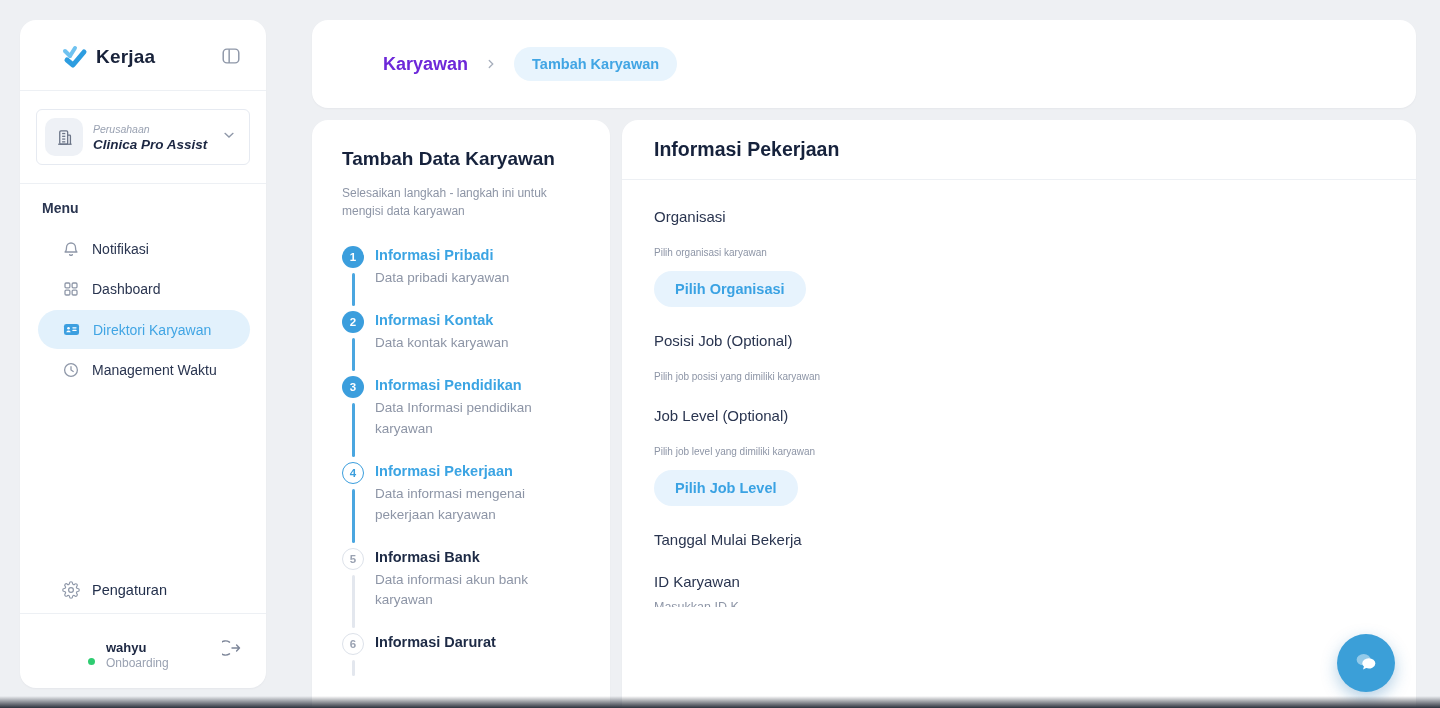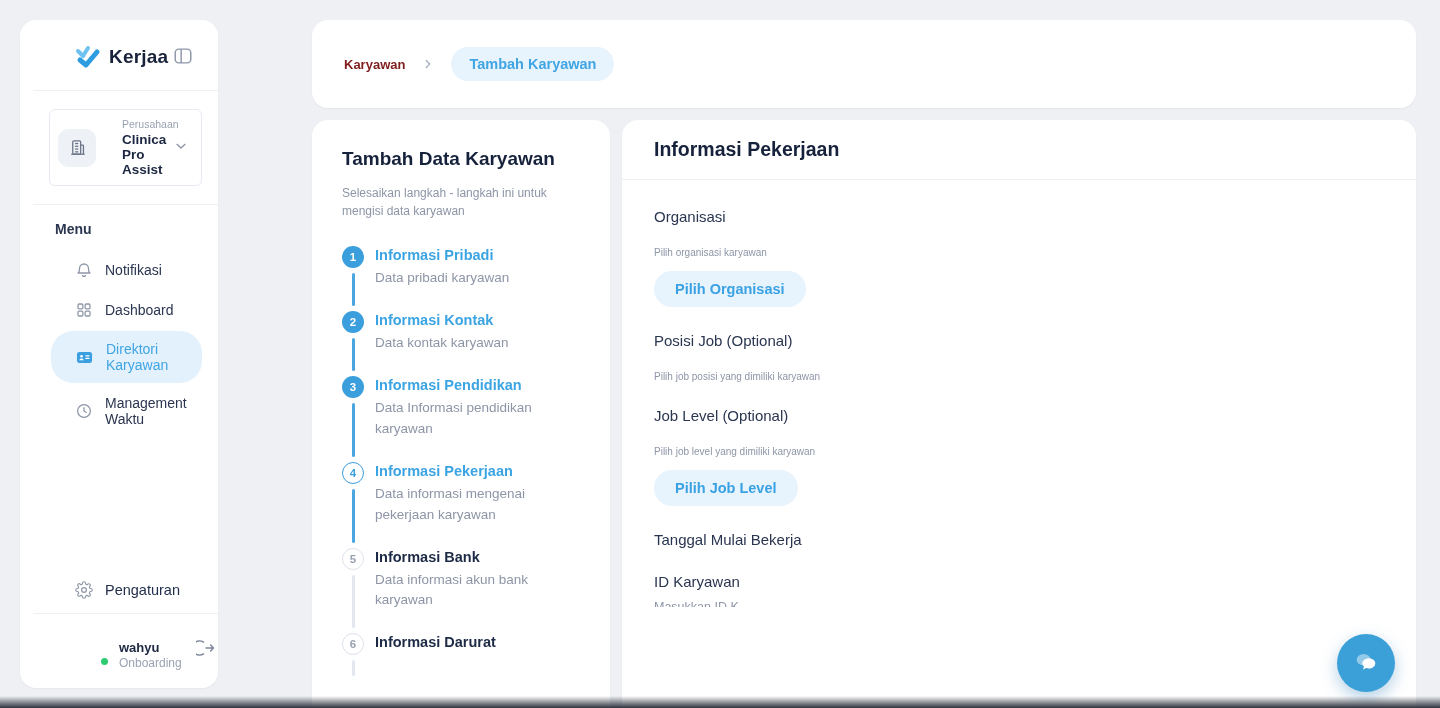--- a/index.html
+++ b/index.html
@@ -7,31 +7,31 @@
   body {
     font-family:"Liberation Sans","DejaVu Sans",sans-serif;
     background:#eef0f3;
     color:#1b2740;
     position:relative;
   }
   .card { background:#fff; border-radius:16px; box-shadow:0 1px 2px rgba(20,30,50,.04); }
 
   
   .sidebar {
-    position:absolute; left:20px; top:20px; width:198px; height:668px;
-    display:flex; flex-direction:column;padding-left:13px;
+    position:absolute; left:20px; top:20px; width:246px; height:668px;
+    display:flex; flex-direction:column;
   }
   .sb-logo-row { display:flex; align-items:center; padding:24px 22px 20px 42px; }
   .sb-logo-mark { width:26px; height:24px; margin-right:8px; flex:0 0 auto; }
   .sb-logo-text { font-size:19px; font-weight:700; color:#18223a; letter-spacing:.2px; }
   .sb-toggle { margin-left:auto; width:26px; height:26px; border:none; background:none; cursor:pointer; color:#8e97a8; display:flex; align-items:center; justify-content:center; }
   .sb-divider { height:1px; background:#edf0f4; margin:0; }
   .company-box {
     margin:18px 16px; border:1px solid #e6eaf1; border-radius:6px;
-    display:flex; align-items:center; padding:8px 12px 8px 8px; gap:26px; cursor:pointer; background:#fff;
+    display:flex; align-items:center; padding:8px 12px 8px 8px; gap:10px; cursor:pointer; background:#fff;font-style:italic;
   }
   .company-icon-wrap { width:38px; height:38px; border-radius:10px; background:#eef1f6; display:flex; align-items:center; justify-content:center; color:#6b7487; }
   .company-meta { flex:1; min-width:0; }
   .company-label { font-size:10.5px; color:#9aa2b2; margin-bottom:2px; }
   .company-name { font-size:13.5px; font-weight:700; color:#1c2742; }
   .company-chevron { color:#8e97a8; }
   .sb-menu { padding:16px 16px 0 22px; }
   .sb-menu-title { font-size:14px; font-weight:600; color:#2a3550; margin-bottom:14px; }
   .sb-item {
     display:flex; align-items:center; gap:12px; padding:10px 12px 10px 20px;
@@ -55,21 +55,21 @@
   .user-meta { flex:1;margin-top:12px; }
   .user-name { font-size:13px; font-weight:700; color:#1c2742; }
   .user-status { font-size:12px; color:#9aa2b2; margin-top:1px; }
   .logout-btn { border:none; background:none; color:#7d8699; cursor:pointer; display:flex; padding:4px; }
 
   
   .breadcrumb-card {
     position:absolute; left:312px; top:20px; width:1104px; height:88px;
     display:flex; align-items:center; padding:0 32px; gap:16px;
   }
-  .bc-parent { font-size:13px; font-weight:700; color:#7f1d1d; cursor:pointer; }
+  .bc-parent { font-size:18px; font-weight:700; color:#6d28d9; cursor:pointer;margin-left:39px; }
   .bc-sep { color:#a6aebc; display:flex; }
   .bc-current {
     background:#e8f4fd; color:#41a5e4; font-weight:700; font-size:14.5px;
     padding:9px 18px; border-radius:999px; cursor:default;
   }
 
   
   .stepper-card {
     position:absolute; left:312px; top:120px; width:298px; height:600px;
     border-radius:16px 16px 0 0; padding:28px 28px 0 30px; overflow:hidden;

